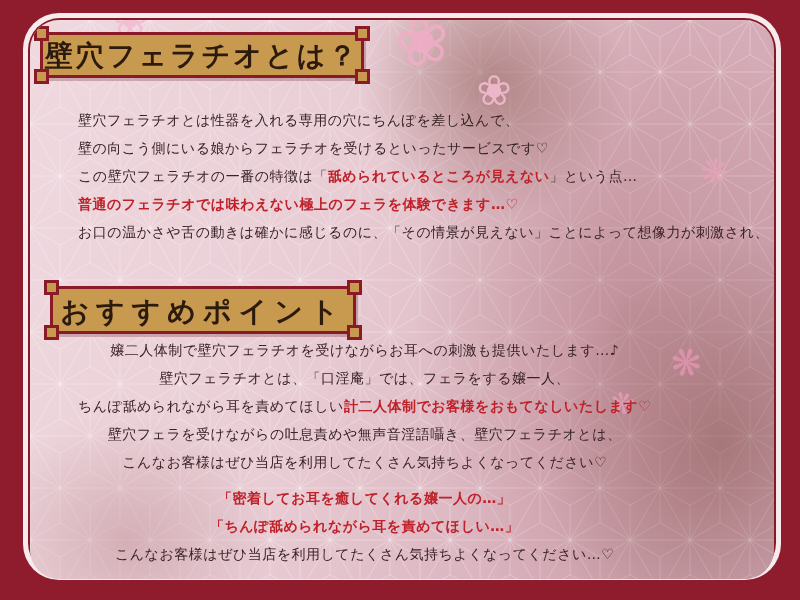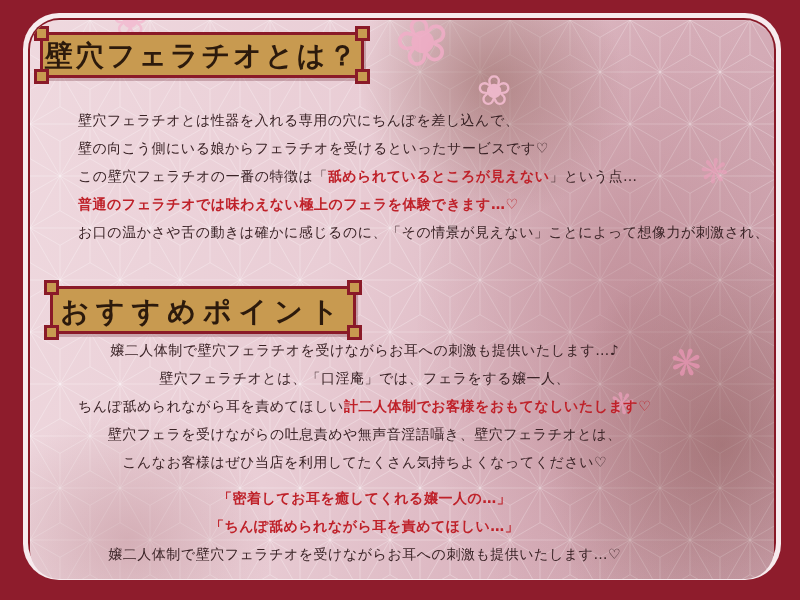--- a/index.html
+++ b/index.html
@@ -106,16 +106,16 @@
     </div>
 
     <div class="tb s2">
       <div class="line"><span class="ink">嬢二人体制で壁穴フェラチオを受けながらお耳への刺激も提供いたします…♪</span></div>
       <div class="line"><span class="ink">壁穴フェラチオとは、「口淫庵」では、フェラをする嬢一人、</span></div>
       <div class="line"><span class="ink">ちんぽ舐められながら耳を責めてほしい</span><span class="red">計二人体制でお客様をおもてなしいたします♡</span></div>
       <div class="line"><span class="ink">壁穴フェラを受けながらの吐息責めや無声音淫語囁き、壁穴フェラチオとは、</span></div>
       <div class="line"><span class="ink">こんなお客様はぜひ当店を利用してたくさん気持ちよくなってください♡</span></div>
       <div class="line gap"><span class="red">「密着してお耳を癒してくれる嬢一人の…」</span></div>
       <div class="line"><span class="red">「ちんぽ舐められながら耳を責めてほしい…」</span></div>
-      <div class="line"><span class="ink">嬢二人体制で壁穴フェラチオを受けながらお耳への刺激も提供いたします…♡</span></div>
+      <div class="line"><span class="ink">こんなお客様はぜひ当店を利用してたくさん気持ちよくなってください…♡</span></div>
     </div>
   </div>
 </div>
 
 </body></html>

